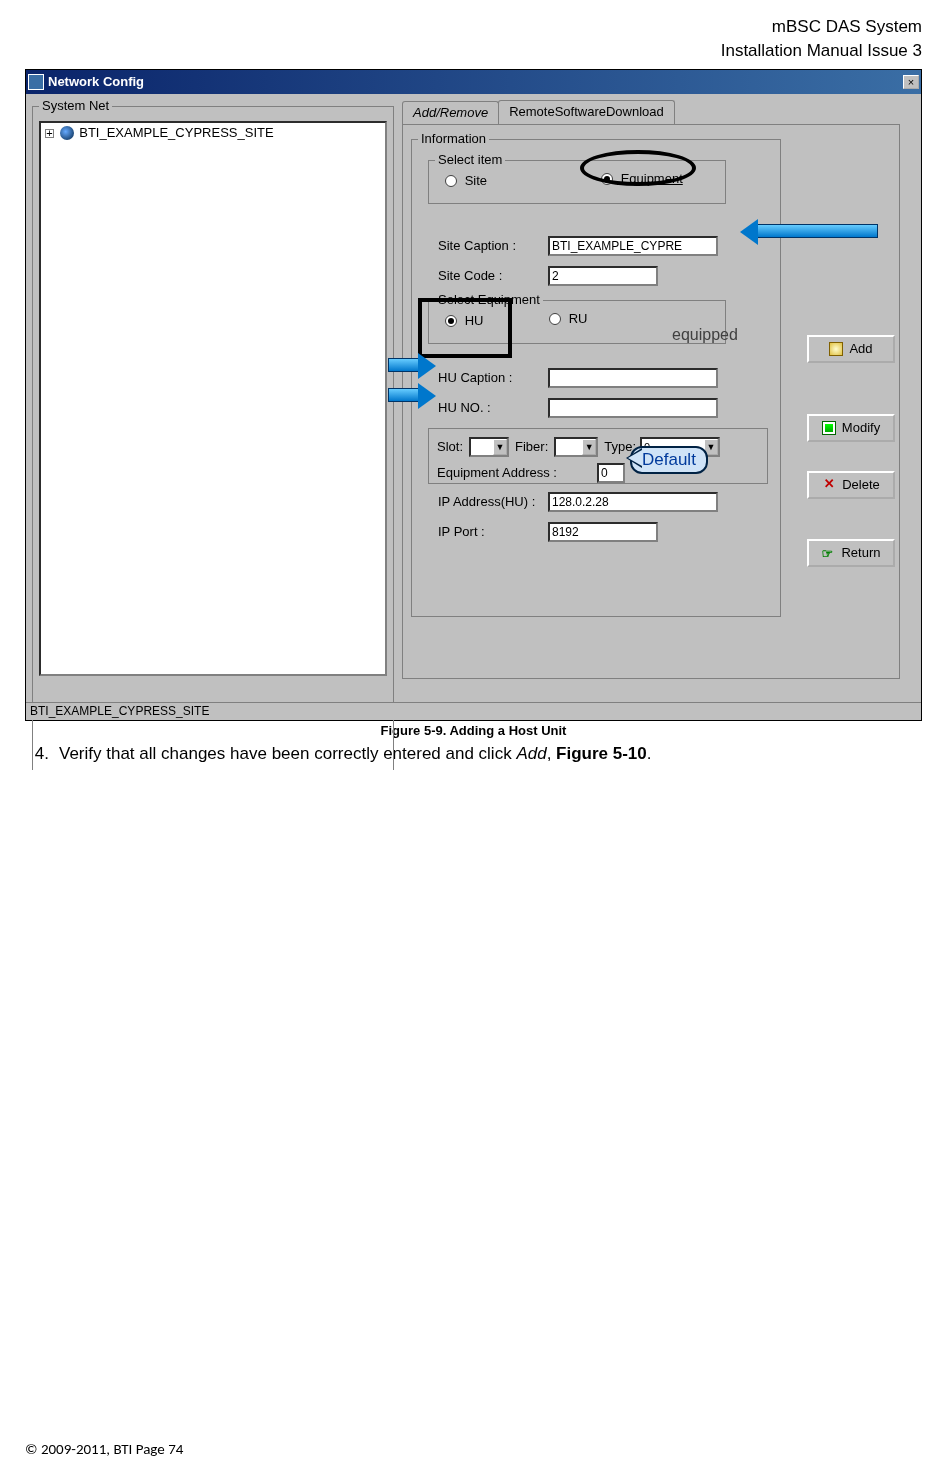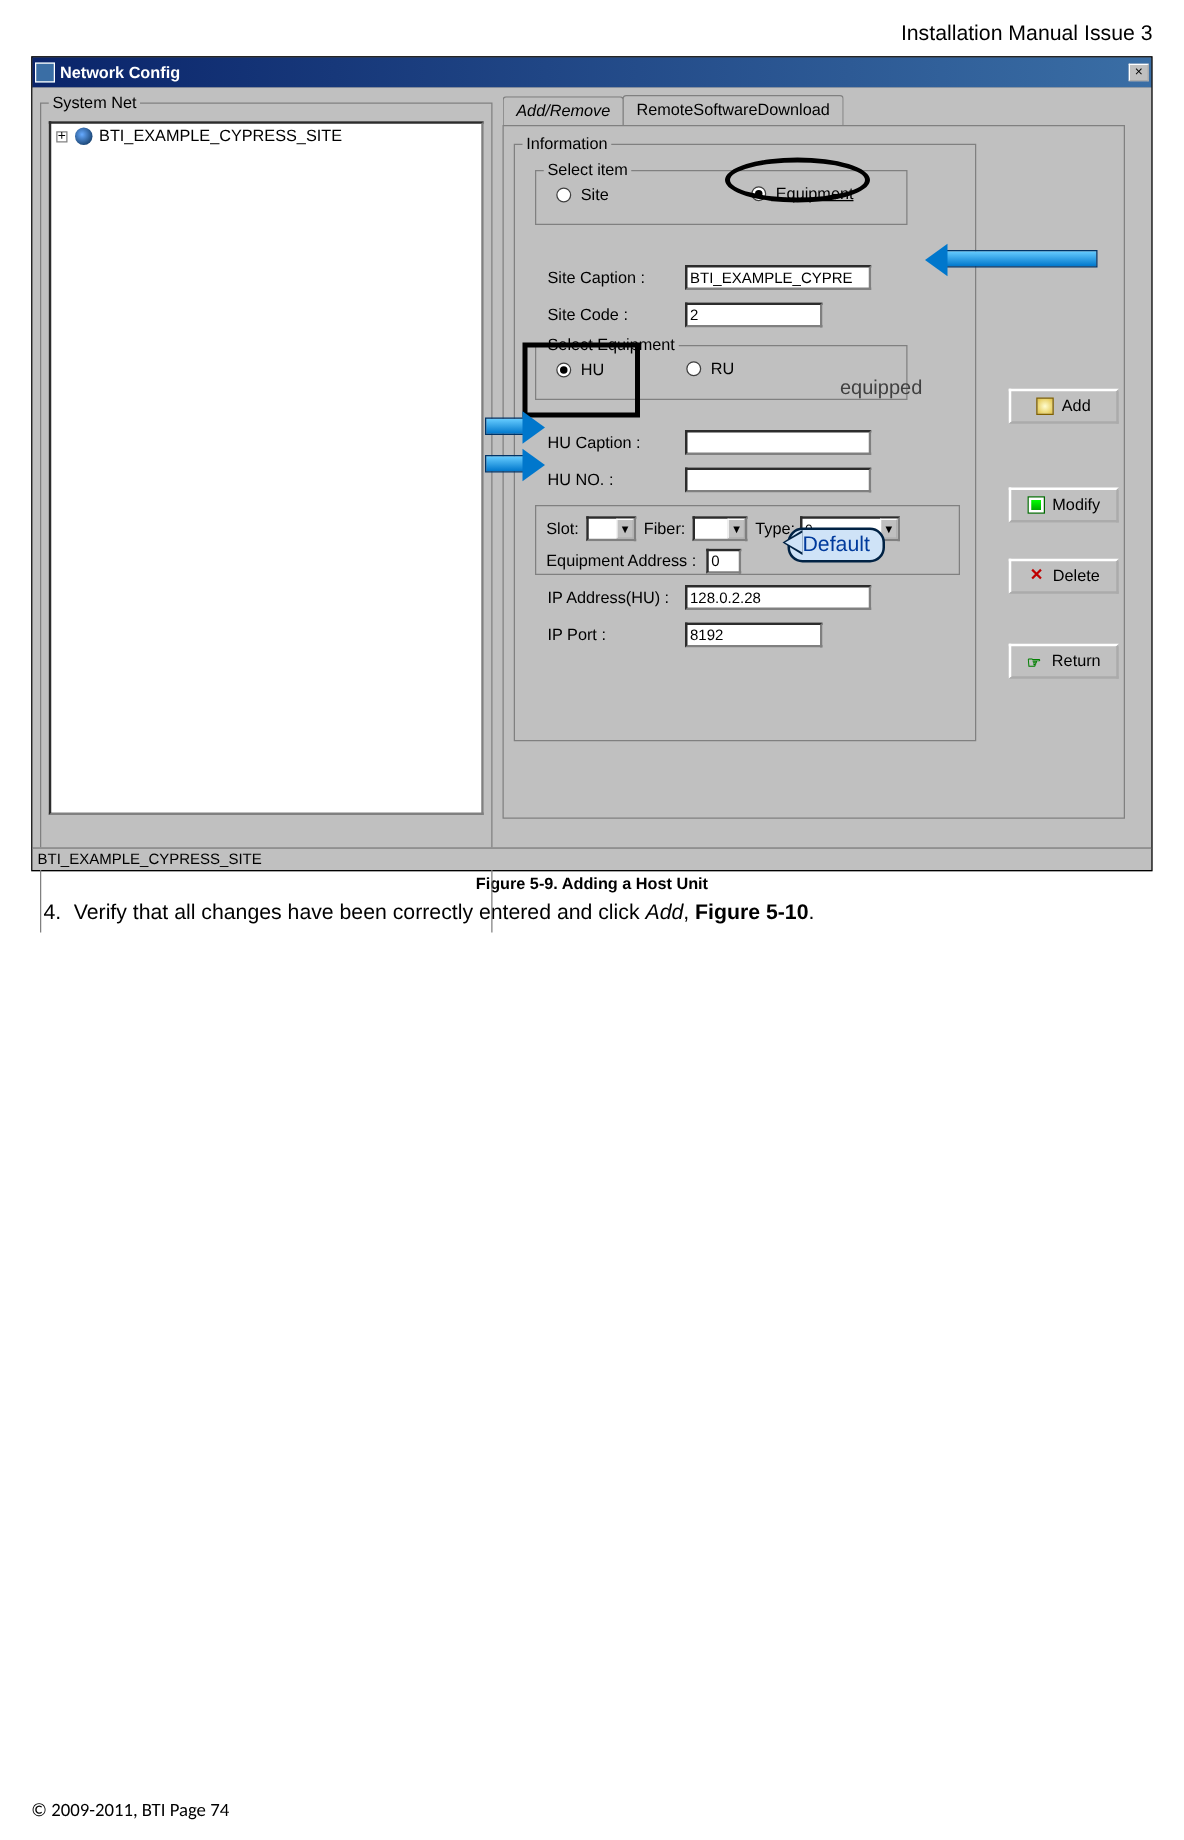--- a/index.html
+++ b/index.html
@@ -18,21 +18,21 @@
     text-align: right;
     font-size: 17px;
     line-height: 1.4;
     margin-bottom: 6px;
   }
   .screenshot-wrap {
     border: 1px solid #000;
     width: 100%;
     height: 652px;
     position: relative;
-    background: #737373;
+    background: #a21caf;
   }
   .titlebar {
     height: 24px;
     background: linear-gradient(to right, #0a246a, #3a6ea5);
     color: #fff;
     display: flex;
     align-items: center;
     font-size: 13px;
     padding: 0 2px;
   }
@@ -179,21 +179,21 @@
   }
   .field-row .lbl { width: 110px; }
   .textbox {
     background: #fff;
     border: 2px inset #808080;
     height: 20px;
     font-size: 12px;
     padding: 1px 2px;
     font-family: Arial;
   }
-  .textbox.w170 { width: 149px; }
+  .textbox.w170 { width: 170px; }
   .textbox.w110 { width: 110px; }
   .dropdown {
     background: #fff;
     border: 2px inset #808080;
     height: 20px;
     display: inline-block;
     position: relative;
   }
   .dropdown .dd-btn {
     position: absolute;
@@ -346,20 +346,21 @@
     left: 25px;
     font-size: 15px;
     font-family: Calibri, Arial, sans-serif;
   }
 </style>
 </head>
 <body>
 
 <div class="page">
   <div class="doc-header">
+    <div>mBSC DAS System</div>
     <div>Installation Manual Issue 3</div>
   </div>
 
   <div class="screenshot-wrap">
 
     <div class="titlebar">
       <span class="app-icon"></span>
       <span class="title-text">Network Config</span>
       <span class="close">×</span>
     </div>
@@ -443,21 +444,21 @@
                 <span class="dropdown" style="width:40px;margin:0 6px;">
                     <span class="dd-btn">▼</span>
                   </span>
                 <span>Fiber:</span>
                 <span class="dropdown" style="width:44px;margin:0 6px;">
                     <span class="dd-btn">▼</span>
                   </span>
                 <span>Type:</span>
                 <span class="dropdown" style="width:80px;margin-left:4px;"><span style="font-size:11px;padding-left:2px;">0</span><span class="dd-btn">▼</span></span>
               </div>
-              <div style="font-size:13px;margin-top:6px;display:flex;align-items:center;">
+              <div style="font-size:13px;margin-top:6px;display:flex;align-items:center;gap:32px;">
                 <span>Equipment Address :</span>
                 <input class="textbox" style="width: 28px; margin-left: 8px;" value="0">
               </div>
             </div>
 
             <div class="field-row">
               <span class="lbl">IP Address(HU) :</span>
               <input class="textbox w170" value="128.0.2.28" style="">
             </div>
 

